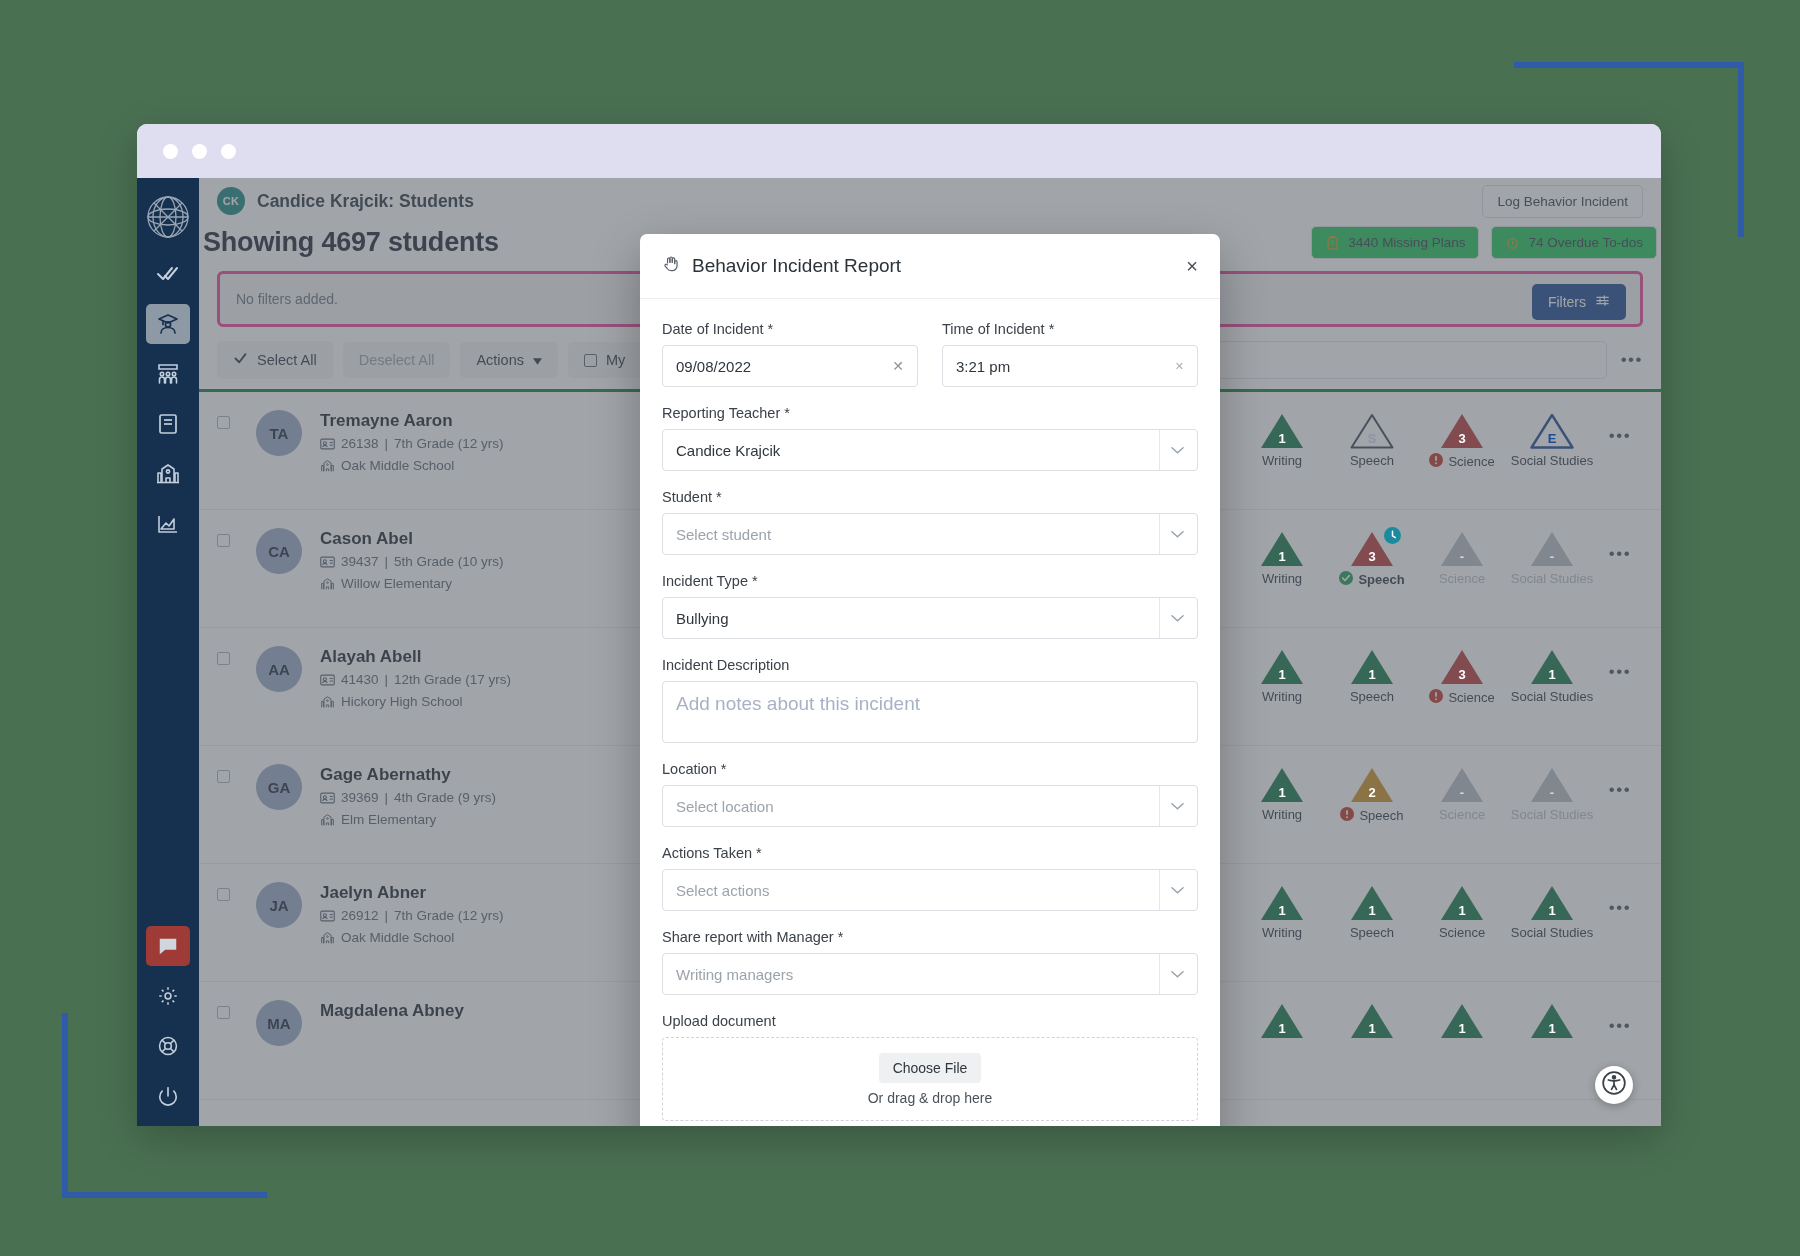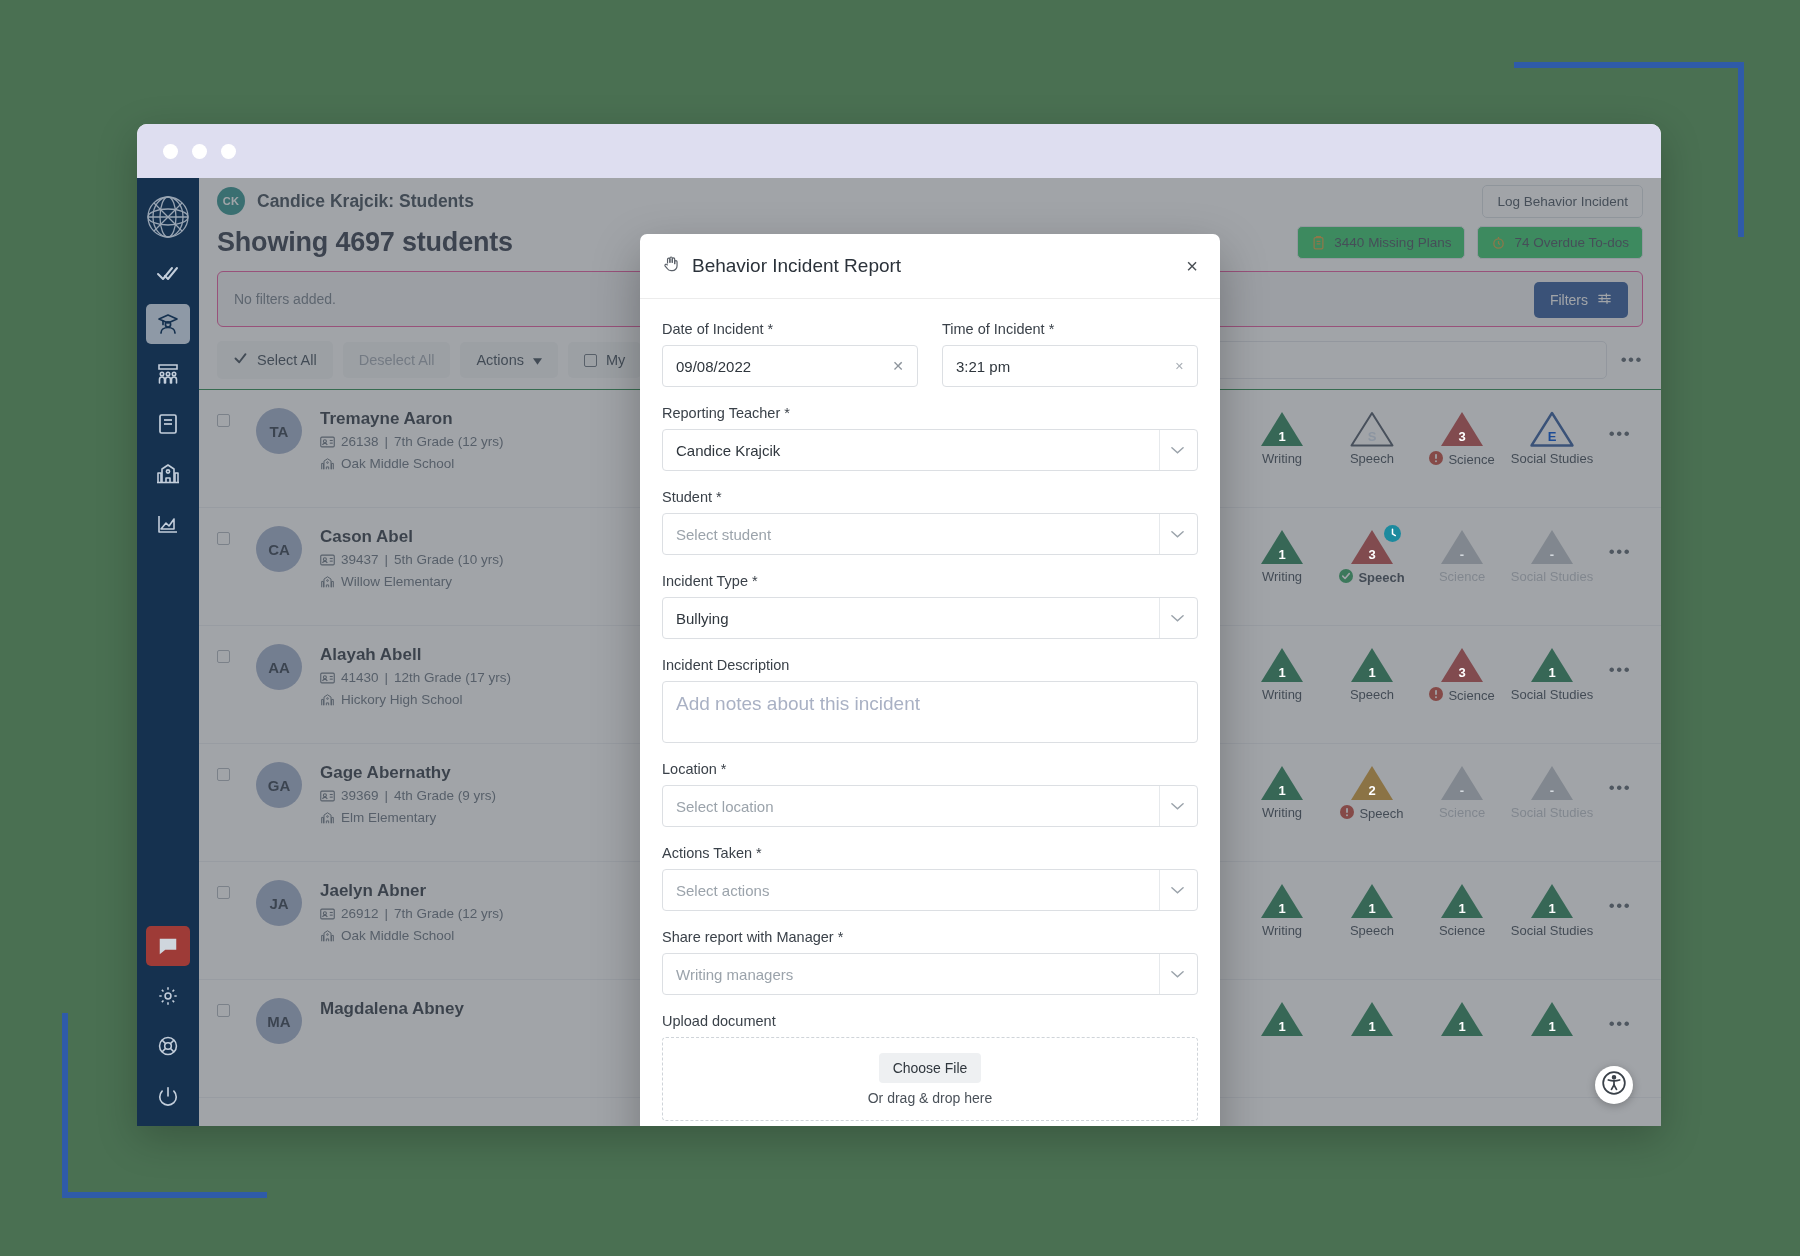--- a/index.html
+++ b/index.html
@@ -64,32 +64,32 @@
     display: flex; align-items: center; justify-content: center; letter-spacing: .4px;
   }
   .topbar-title { font-size: 17.5px; font-weight: 700; color: #2d3b48; }
   .topbar-right { margin-left: auto; display: flex; gap: 10px; }
   .ghost-btn {
     border: 1px solid #d7dde3; background: #fff; border-radius: 5px;
     padding: 8px 14px; font-size: 13.5px; color: #35424f;
     font-family: inherit; cursor: pointer; white-space: nowrap;
   }
 
-  .subbar { display: flex; align-items: center; padding: 2px 18px 6px; }
+  .subbar { display: flex; align-items: center; padding: 2px 4px 6px; }
   .page-title { font-size: 27px; font-weight: 700; color: #20293a; letter-spacing: -.2px; }
   .chips { margin-left: auto; display: flex; gap: 12px; }
   .chip {
     border: 1px solid #e0e5ea; border-radius: 5px; background: #22c55e;
     padding: 8px 13px; font-size: 13.5px; color: #35424f;
     display: flex; align-items: center; gap: 8px; white-space: nowrap; cursor: pointer;
   }
   .chip .ic { color: #d69b2d; display: flex; }
 
   .filterbar {
-    margin: 6px 18px 0; background: #f3f4f7; border: 1px solid #ec4899;
+    margin: 6px 18px 0; background: #f3f4f7; border: 3px solid #ec4899;
     border-radius: 6px; height: 56px; display: flex; align-items: center;
     padding: 0 16px; position: relative;
   }
   .filterbar .txt { font-size: 14px; color: #6a7582; }
   .filters-btn {
     position: absolute; right: 14px; top: 10px;
     background: #1c4b96; color: #fff; border: none; border-radius: 5px;
     padding: 9px 16px; font-size: 14px; font-family: inherit;
     display: flex; align-items: center; gap: 9px; cursor: pointer;
   }
@@ -106,21 +106,21 @@
   .abtn.dim { color: #9aa3ad; }
   .abtn .chk { width: 13px; height: 13px; border: 1.6px solid #5d6874; border-radius: 2px; }
   .search-wrap { margin-left: auto; display: flex; align-items: center; gap: 14px; }
   .search-input {
     width: 560px; height: 38px; border: 1px solid #dfe3e8; border-radius: 5px;
     padding: 0 14px; font-size: 14.5px; color: #8d949c; font-family: inherit; background:#fff;
   }
   .dots3 { letter-spacing: 1.5px; color: #4a5561; font-size: 17px; cursor: pointer; }
 
   
-  .rows { border-top: 1px solid #15803d; }
+  .rows { border-top: 3px solid #15803d; }
   .row {
     display: flex; align-items: flex-start; padding: 18px 18px 18px 18px;
     border-bottom: 1px solid #eceef1; height: 118px;
   }
   .row-chk { width: 13px; height: 13px; border: 1.6px solid #aab2bb; border-radius: 2px; margin-top: 6px; flex: 0 0 13px; }
   .avatar-lg {
     width: 46px; height: 46px; border-radius: 50%; background: #9aaac9;
     color: #1d2a3c; font-size: 15px; font-weight: 600;
     display: flex; align-items: center; justify-content: center;
     margin: 0 18px 0 26px; flex: 0 0 46px;

